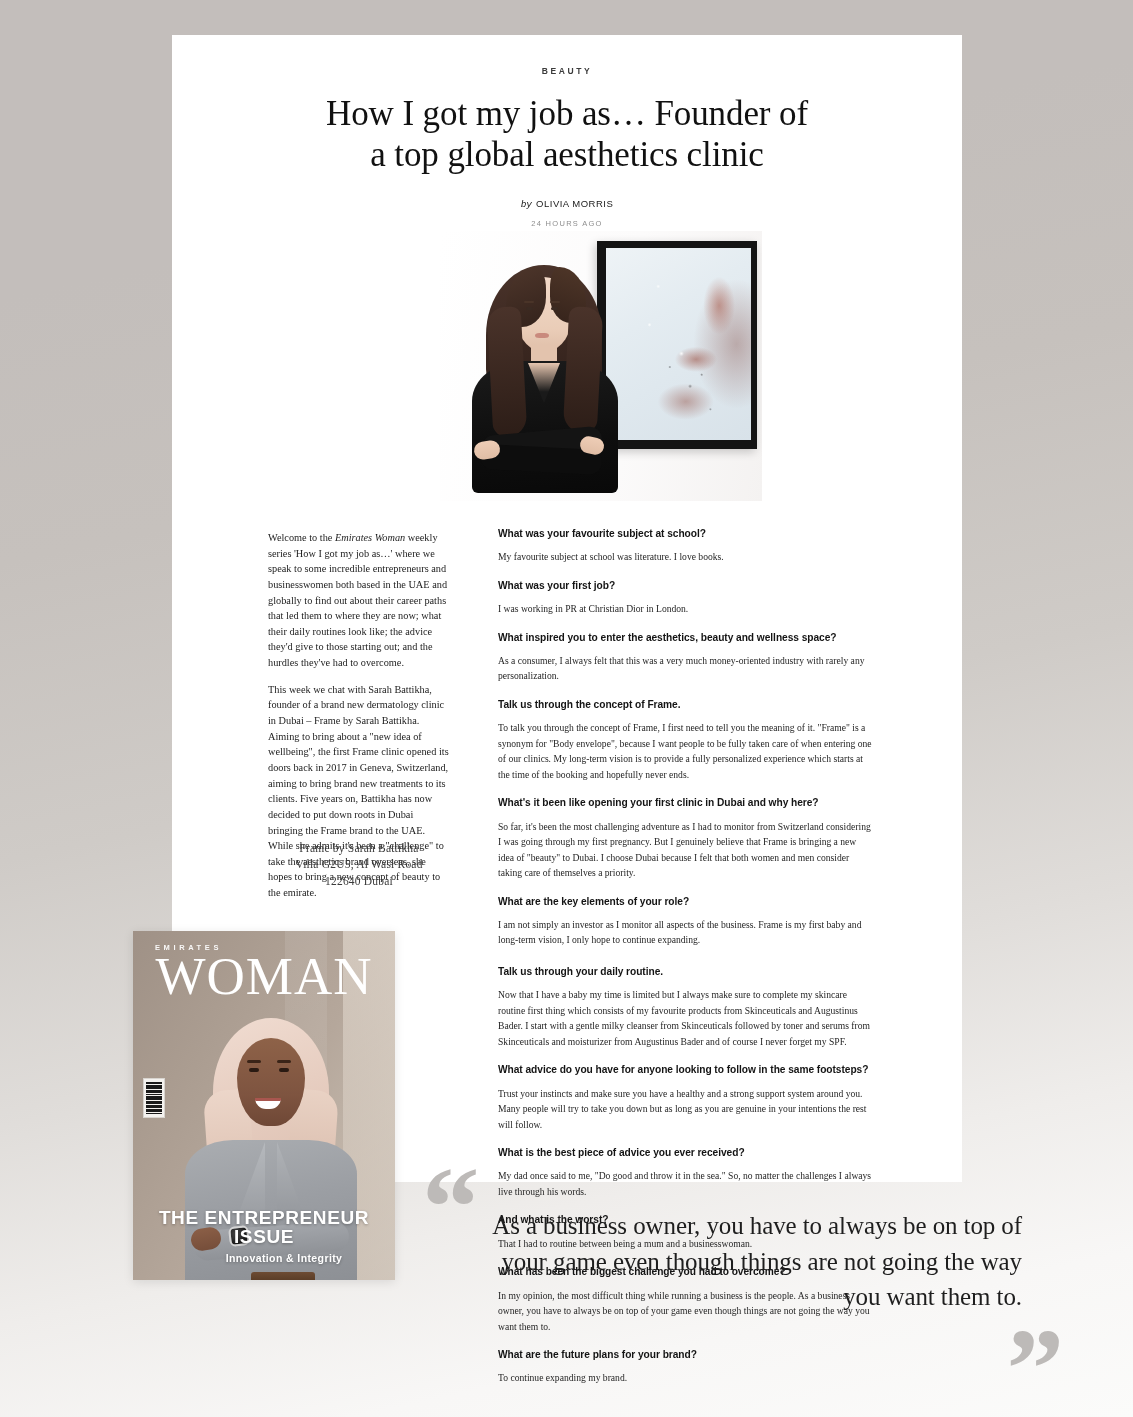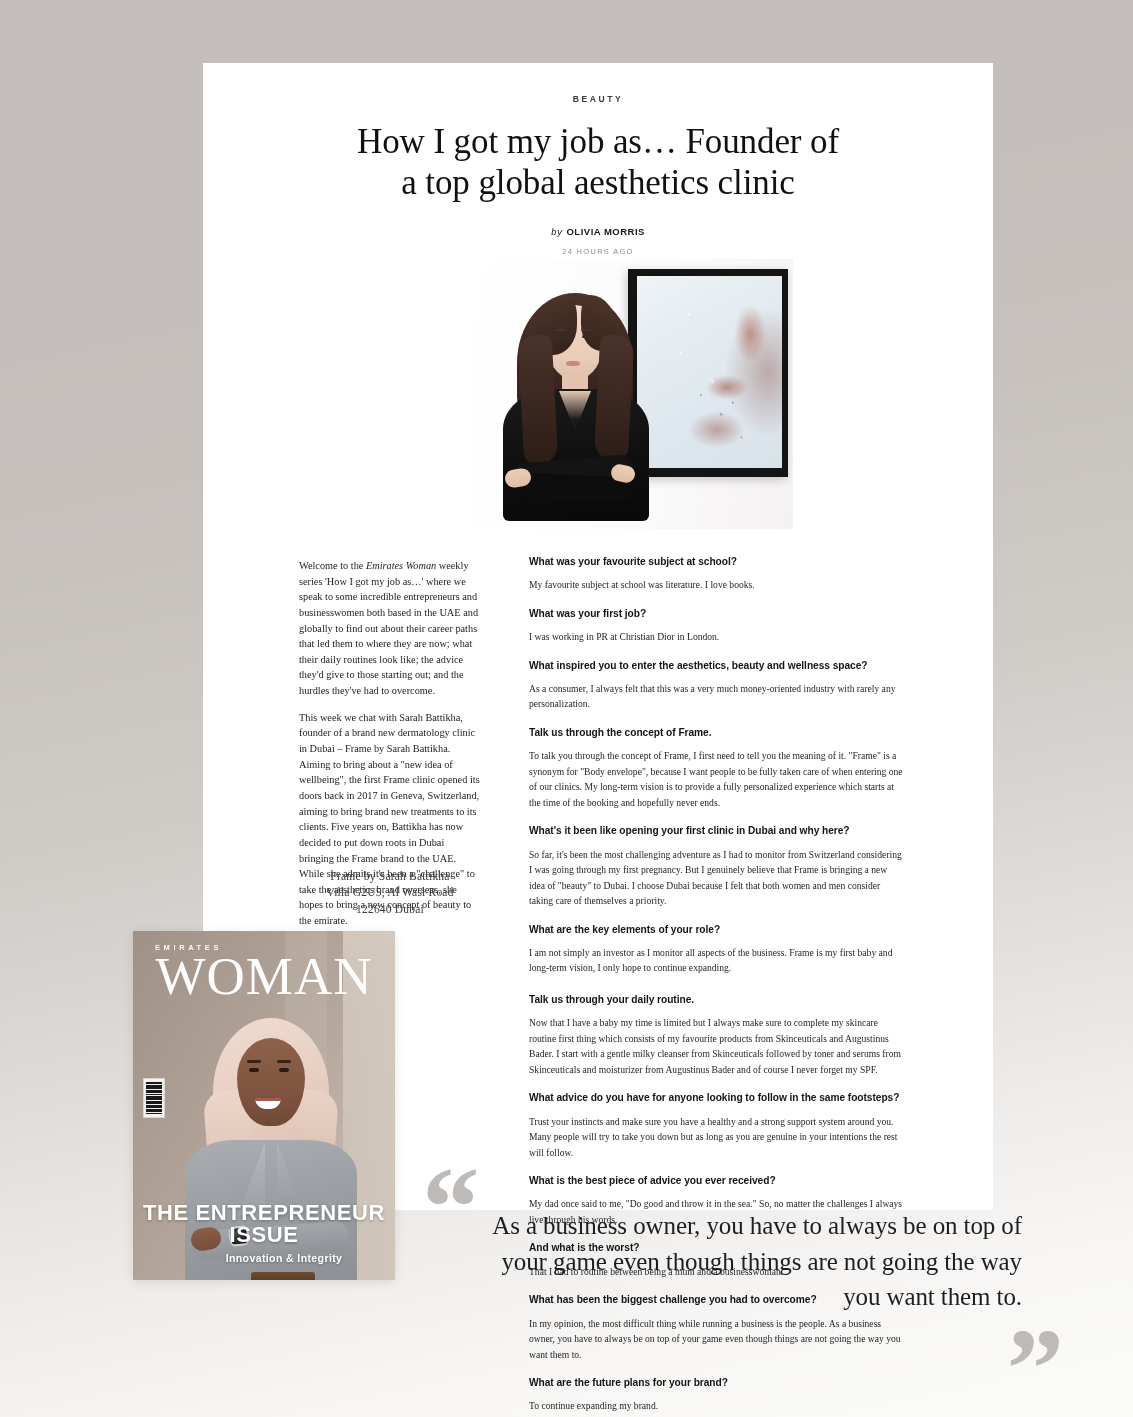--- a/index.html
+++ b/index.html
@@ -24,25 +24,24 @@
         #e0ddda 68%,
         #efedeb 80%,
         #f8f7f6 90%,
         #fbfbfa 100%);
   }
 
   
   #page {
     position: absolute;
     left: 172px;
-    top: 63px;
+    top: 35px;
     width: 790px;
     height: 1147px;
     background: #ffffff;
-    margin-left: 31px;
   }
 
   
   .kicker {
     margin-top: 31px;
     text-align: center;
     font-size: 8.5px;
     letter-spacing: 2.6px;
     font-weight: 700;
     color: #3b3b3b;
@@ -66,21 +65,21 @@
     color: #1a1a1a;
     letter-spacing: 0.35px;
   }
   .byline .by {
     font-family: Liberation Mono, monospace;
     font-style: italic;
     font-weight: 400;
     letter-spacing: 0;
     margin-right: 1px;
   }
-  .byline .author { font-weight: 700; letter-spacing: 0.5px; }
+  .byline .author { font-weight: 400; letter-spacing: 0.5px; }
 
   .timestamp {
     margin-top: 9px;
     text-align: center;
     font-size: 7.5px;
     letter-spacing: 1.3px;
     color: #8e8e8e;
     font-weight: 500;
   }
 
@@ -378,21 +377,21 @@
     background: #f4f2ef;
     padding: 3px 2px;
     display: flex; flex-direction: column; justify-content: space-between;
     border: 0.5px solid #d8d4cf;
   }
   #cover .barcode i {
     display:block; width: 100%; background:#1a1a1a;
   }
   #cover .cover-lines { position: absolute; left: 0; bottom: 16px; width: 100%; text-align: center; }
   #cover .issue-title {
-    font-size: 22px; font-weight: 800; color: #ffffff;
+    font-size: 19px; font-weight: 800; color: #ffffff;
     letter-spacing: 0.6px; line-height: 1.0;
     text-shadow: 0 1px 3px rgba(0,0,0,.30);
   }
   #cover .issue-sub {
     margin-top: 6px;
     font-size: 10.5px; font-weight: 700; color: #ffffff;
     letter-spacing: 0.4px;
     text-shadow: 0 1px 3px rgba(0,0,0,.30);
     padding-left: 40px;
   }

